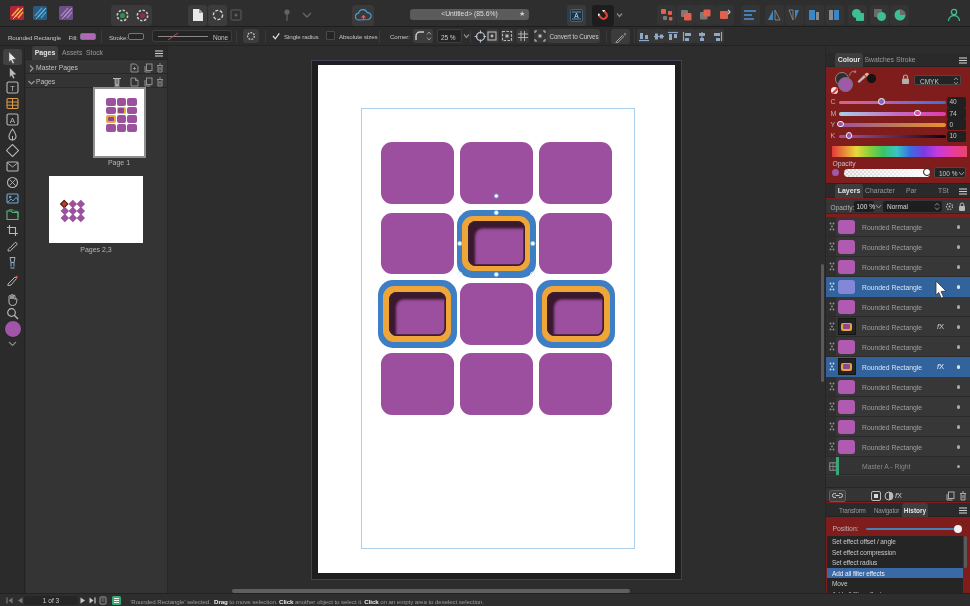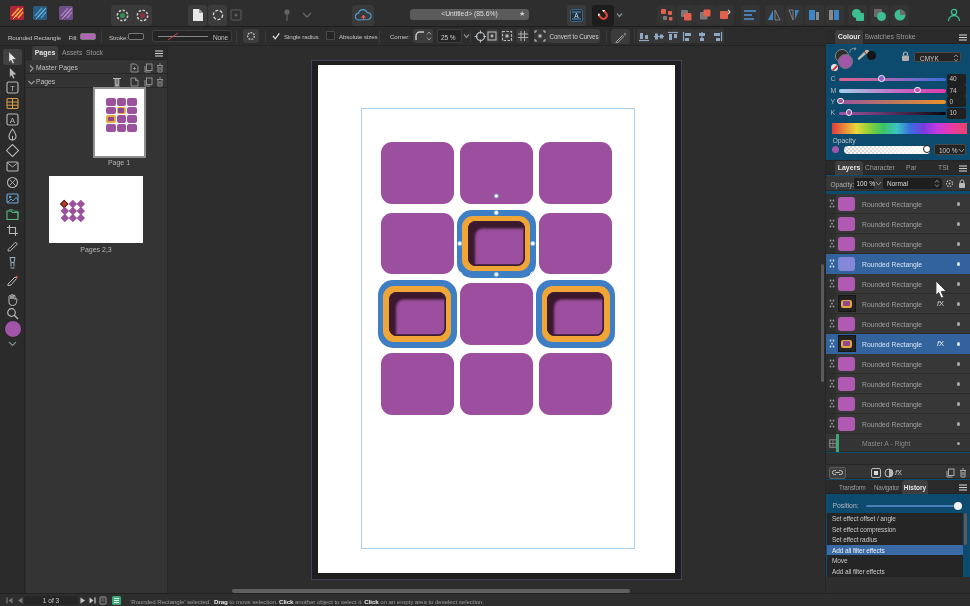--- a/index.html
+++ b/index.html
@@ -518,21 +518,21 @@
       <circle cx="44.3" cy="21.7" r="2.2" fill="#ffffff" stroke="#74aede" stroke-width="0.8"></circle>
       <circle cx="44.3" cy="83.4" r="2.2" fill="#ffffff" stroke="#74aede" stroke-width="0.8"></circle>
       <circle cx="7.8" cy="52.5" r="2.2" fill="#ffffff" stroke="#74aede" stroke-width="0.8"></circle>
       <circle cx="80.8" cy="52.5" r="2.2" fill="#ffffff" stroke="#74aede" stroke-width="0.8"></circle>
     </svg>
 
     <div class="abs" style="left:654px;top:218px;width:3px;height:118px;background:#5a5a5a;border-radius:1.5px;"></div>
     <div class="abs" style="left:65px;top:543px;width:398px;height:4px;background:#5f5f5f;border-radius:2px;"></div>
   </div>
 
-  <div class="abs" id="rightpanel" style="left:826px;top:30px;width:144px;height:547px;background:#0c4a6e;">
+  <div class="abs" id="rightpanel" style="left:826px;top:53px;width:144px;height:547px;background:#7f1d1d;">
 
     <div class="abs" style="left:0;top:0;width:144px;height:14px;background:#2a2a2a;border-bottom:1px solid #242424;"></div>
     <div class="abs" style="left:9px;top:0;width:28px;height:14px;background:#3e3e3e;border-radius:3px 3px 0 0;"></div>
     <div class="txt" style="left:9px;top:3px;width:28px;text-align:center;font-size:7px;font-weight:bold;color:#e4e4e4;">Colour</div>
     <div class="txt" style="left:38.5px;top:3.3px;font-size:6.8px;color:#9a9a9a;">Swatches</div>
     <div class="txt" style="left:70px;top:3.3px;font-size:6.8px;color:#9a9a9a;">Stroke</div>
     <svg class="abs" style="left:133px;top:4px" width="8" height="7">
         <g stroke="#cccccc" stroke-width="1.1">
           <line x1="0" y1="1" x2="8" y2="1"></line>
           <line x1="0" y1="3.5" x2="8" y2="3.5"></line>

